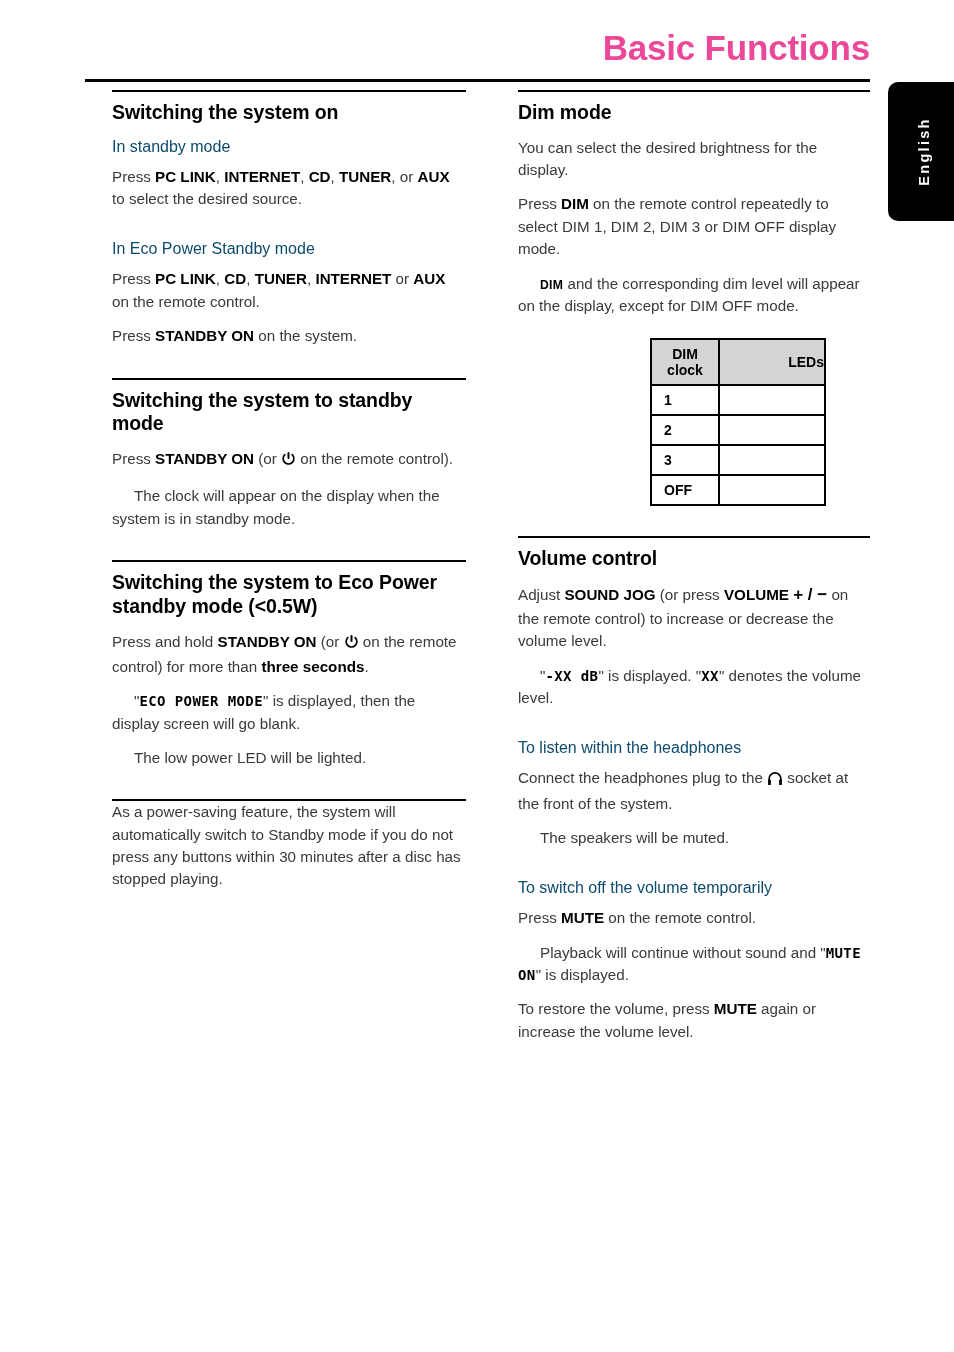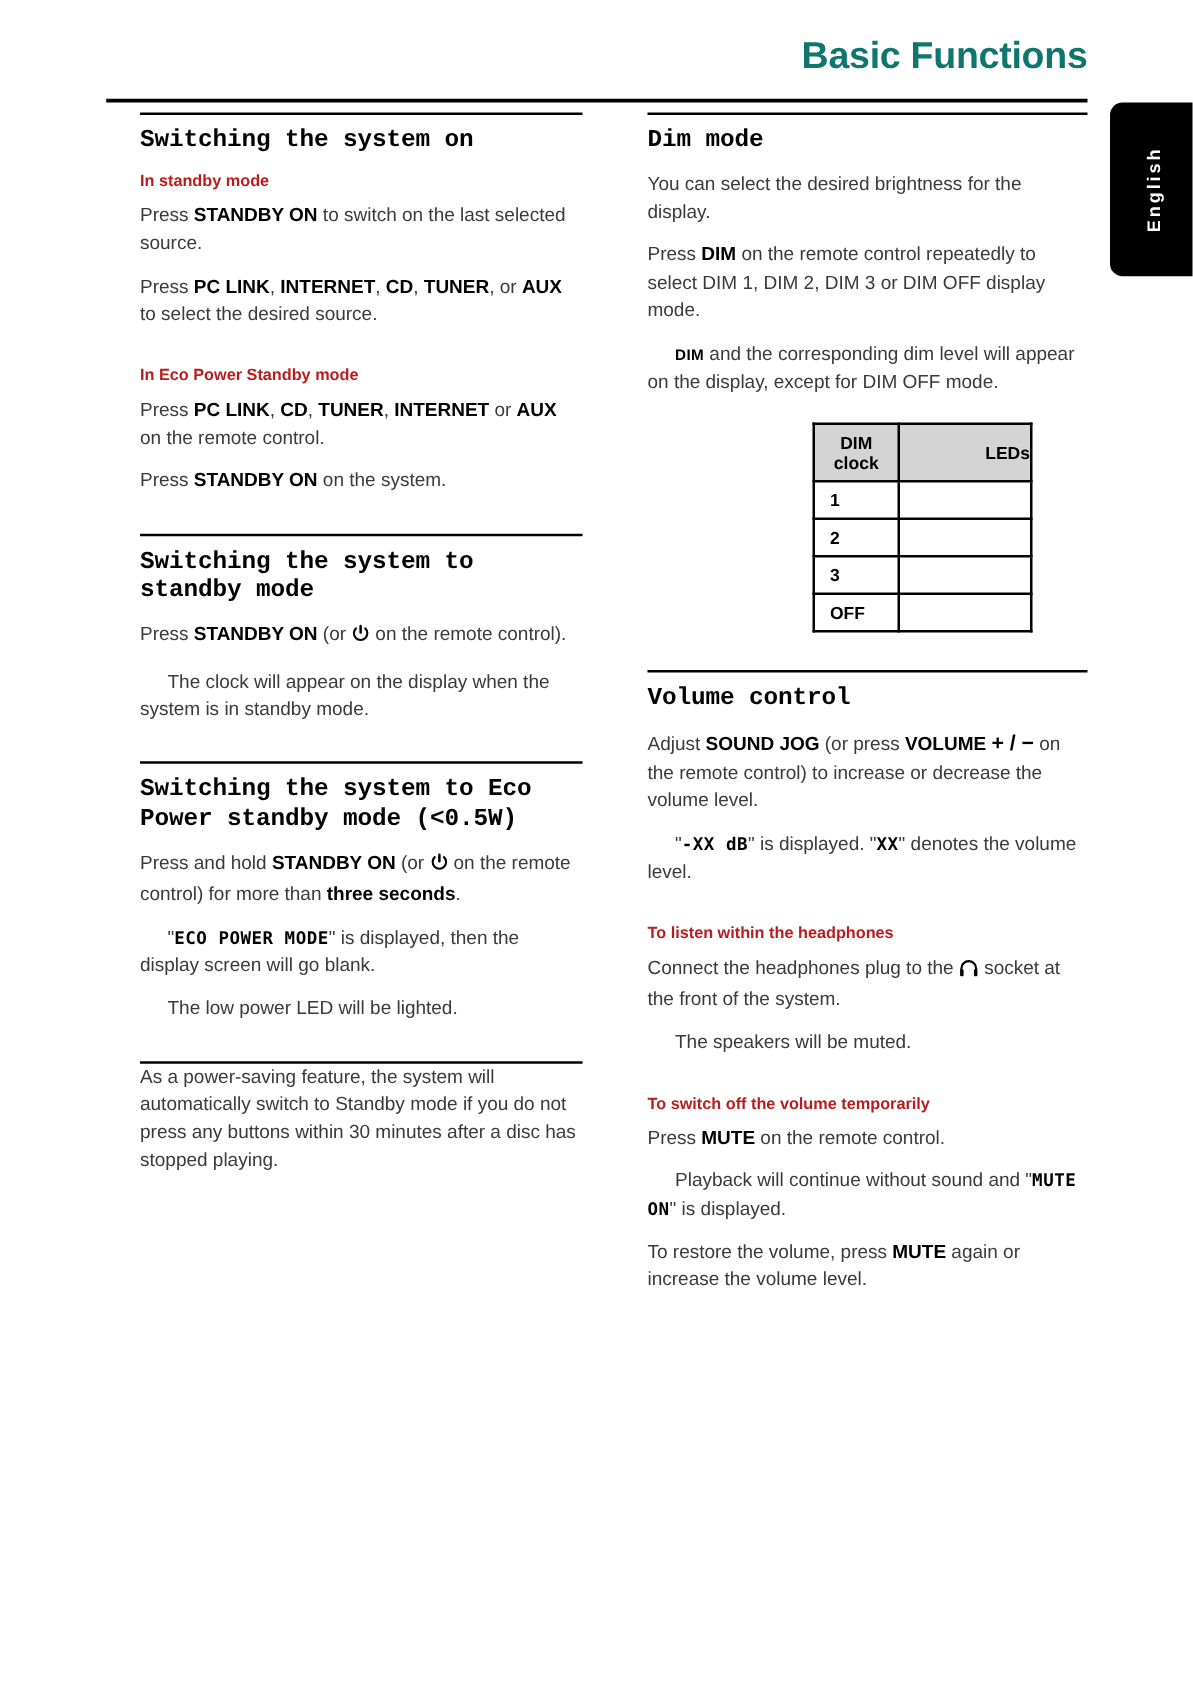--- a/index.html
+++ b/index.html
@@ -14,24 +14,24 @@
     font-family: "Liberation Sans", sans-serif;
     color: #1a1a1a;
     overflow: hidden;
   }
 
   
   .page-title {
     position: absolute;
     top: 30px;
     right: 84px;
-    font-size: 30px;
+    font-size: 35px;
     font-weight: bold;
     letter-spacing: -0.2px;
-    color: #0f766e;
+    color: #ec4899;
     line-height: 1;
   }
   .header-rule {
     position: absolute;
     left: 85px;
     top: 79px;
     width: 785px;
     height: 3px;
     background: #000;
   }
@@ -78,27 +78,26 @@
     background: #000;
     width: 100%;
   }
   h2.sec-title {
     font-size: 19.5px;
     font-weight: bold;
     line-height: 1.22;
     margin: 9px 0 12px 0;
     color: #000;
     letter-spacing: -0.1px;
-    font-family: Liberation Mono, monospace;
   }
   h3.sub-title {
-    font-size: 13px;
-    font-weight: bold;
+    font-size: 16px;
+    font-weight: normal;
     margin: 0 0 9px 0;
-    color: #b91c1c;
+    color: #0c4a6e;
     line-height: 1.25;
   }
   p.body {
     font-size: 15.2px;
     line-height: 1.47;
     margin: 0 0 12px 0;
     color: #3a3a3a;
   }
   p.body:last-child { margin-bottom: 0; }
   .indent { text-indent: 22px; }
@@ -176,21 +175,20 @@
 
 <div class="lang-tab">
   <div class="lang-tab-label">English</div>
 </div>
 
 <div class="col col-left" id="left-column">
     <div>
       <div class="sec-rule"></div>
       <h2 class="sec-title">Switching the system on</h2>
       <h3 class="sub-title">In standby mode</h3>
-      <p class="body"><span>Press </span><b>STANDBY ON</b><span> to switch on the last selected source.</span></p>
       <p class="body"><span>Press </span><b>PC LINK</b><span>, </span><b>INTERNET</b><span>, </span><b>CD</b><span>, </span><b>TUNER</b><span>, or </span><b>AUX</b><span> to select the desired source.</span></p>
       <div class="gap-md"></div>
       <h3 class="sub-title">In Eco Power Standby mode</h3>
       <p class="body"><span>Press </span><b>PC LINK</b><span>, </span><b>CD</b><span>, </span><b>TUNER</b><span>, </span><b>INTERNET</b><span> or </span><b>AUX</b><span> on the remote control.</span></p>
       <p class="body"><span>Press </span><b>STANDBY ON</b><span> on the system.</span></p>
     </div>
     <div class="gap-xl"></div>
     <div>
       <div class="sec-rule"></div>
       <h2 class="sec-title">Switching the system to standby mode</h2>

